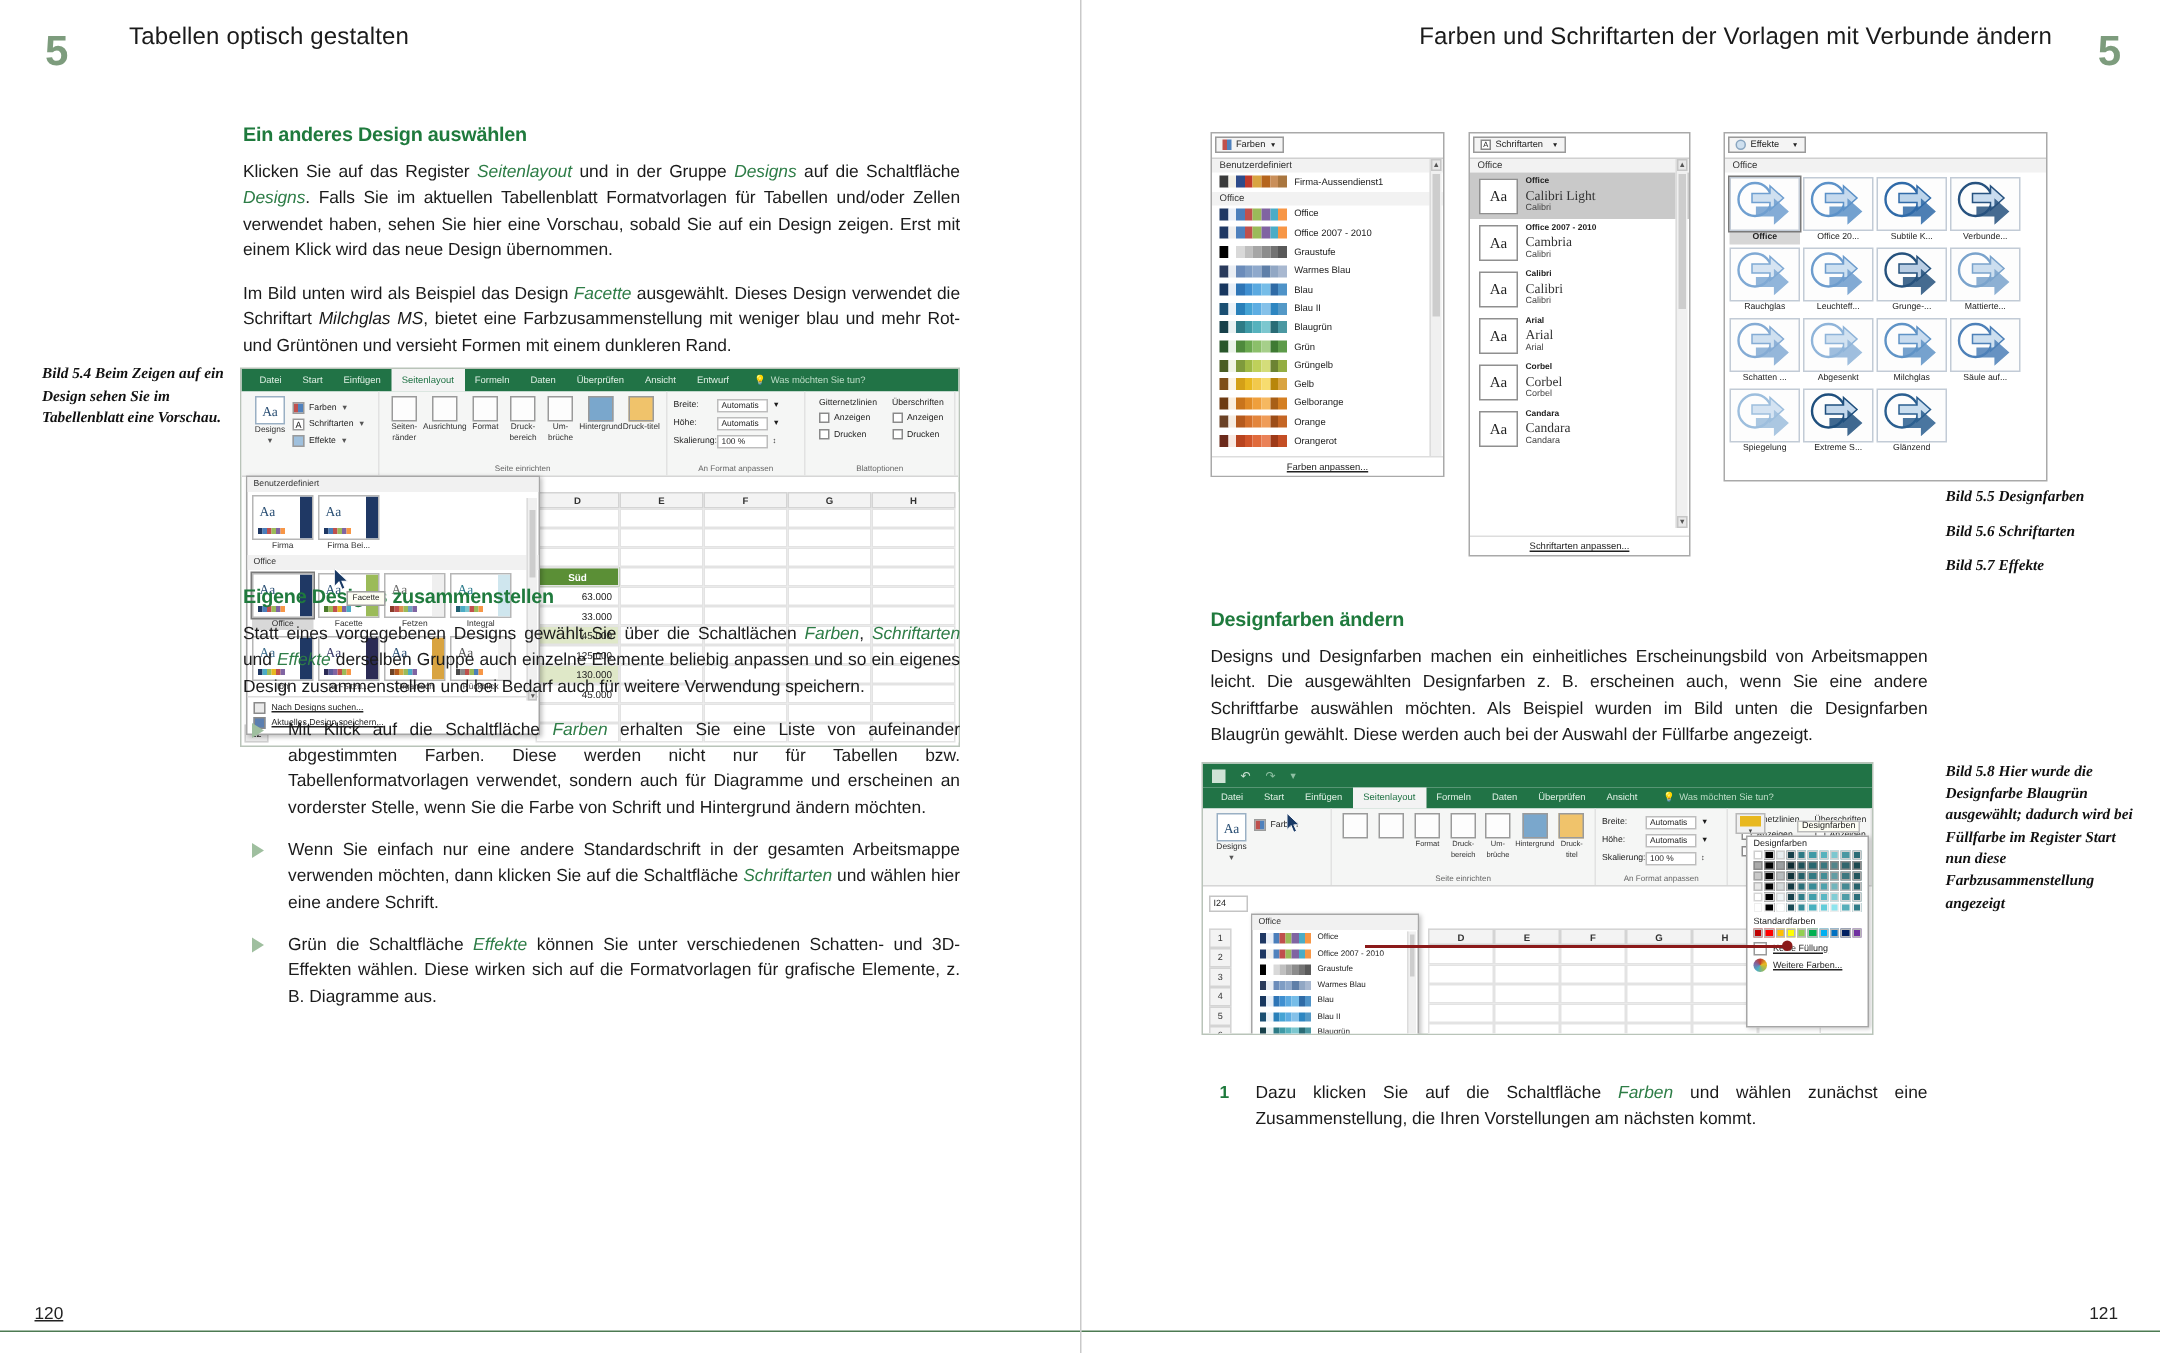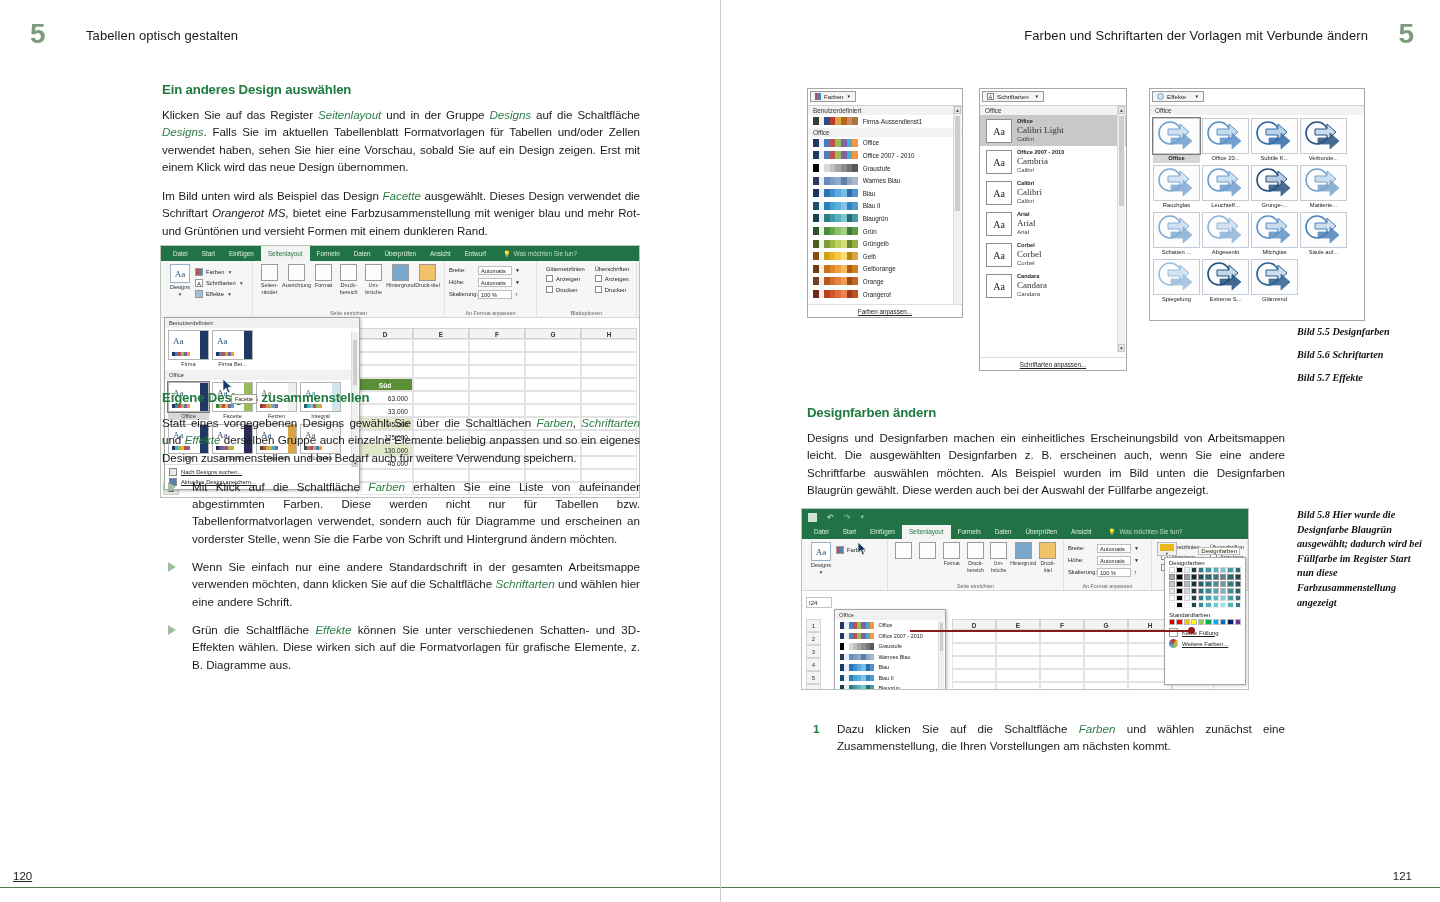--- a/index.html
+++ b/index.html
@@ -17,30 +17,30 @@
 
   
   .chapnum {
     position: absolute; top: 18px;
     font-family: "Liberation Sans", sans-serif;
     font-size: 28px; font-weight: 700; color: #7d9c7d; letter-spacing: 0;
   }
   .chapnum.l { left: 30px; }
   .chapnum.r { right: 26px; }
   .runhead {
-    position: absolute; top: 28px;
-    font-size: 13px; color: #1a1a1a; letter-spacing: .1px; white-space: nowrap;
+    position: absolute; top: 16px;
+    font-size: 16px; color: #1a1a1a; letter-spacing: .1px; white-space: nowrap;
   }
   .runhead.l { left: 86px; }
   .runhead.r { right: 72px; }
 
   .pagenum {
     position: absolute; bottom: 20px; font-size: 11.5px; color: #222;
   }
-  .pagenum.l { left: 13px; text-decoration: underline; }
+  .pagenum.l { left: 23px; text-decoration: underline; }
   .pagenum.r { right: 28px; }
   .footrule {
     position: absolute; bottom: 14px; height: 1px; background: #4d7a52;
   }
   .footrule.l { left: 0; right: 0; }
 
   
   .col { position: absolute; }
   .h2 {
     color: #1f7a3d; font-weight: 700; font-size: 13.2px;
@@ -239,25 +239,26 @@
 </head>
 <body>
 
 <div class="spread">
 
   <div class="page left">
 
     <div class="chapnum l">5</div>
     <div class="runhead l">Tabellen optisch gestalten</div>
 
+    <div class="caption" style="left:28px; top:243px; width:122px;">Bild 5.4 Beim Zeigen auf ein Design sehen Sie im Tabellenblatt eine Vorschau.</div>
 
     <div class="col" style="left:162px; top:82px; width:478px;">
       <div class="h2">Ein anderes Design auswählen</div>
       <p class="body"><span>Klicken Sie auf das Register </span><em class="g">Seitenlayout</em><span> und in der Gruppe </span><em class="g">Designs</em><span> auf die Schaltfläche </span><em class="g">Designs</em><span>. Falls Sie im aktuellen Tabellenblatt Formatvorlagen für Tabellen und/oder Zellen verwendet haben, sehen Sie hier eine Vorschau, sobald Sie auf ein Design zeigen. Erst mit einem Klick wird das neue Design übernommen.</span></p>
-      <p class="body"><span>Im Bild unten wird als Beispiel das Design </span><em class="g">Facette</em><span> ausgewählt. Dieses Design verwendet die Schriftart </span><em class="k">Orangerot MS</em><span>, bietet eine Farbzusammenstellung mit weniger blau und mehr Rot- und Grüntönen und versieht Formen mit einem dunkleren Rand.</span></p>
+      <p class="body"><span>Im Bild unten wird als Beispiel das Design </span><em class="g">Facette</em><span> ausgewählt. Dieses Design verwendet die Schriftart </span><em class="k">Milchglas MS</em><span>, bietet eine Farbzusammenstellung mit weniger blau und mehr Rot- und Grüntönen und versieht Formen mit einem dunkleren Rand.</span></p>
     </div>
 
     <div class="xl" style="left:160px; top:245px; width:480px; height:253px;">
 
       <div class="xl-tabs">
         <div class="t">Datei</div>
         <div class="t">Start</div>
         <div class="t">Einfügen</div>
         <div class="t active">Seitenlayout</div>
         <div class="t">Formeln</div>

